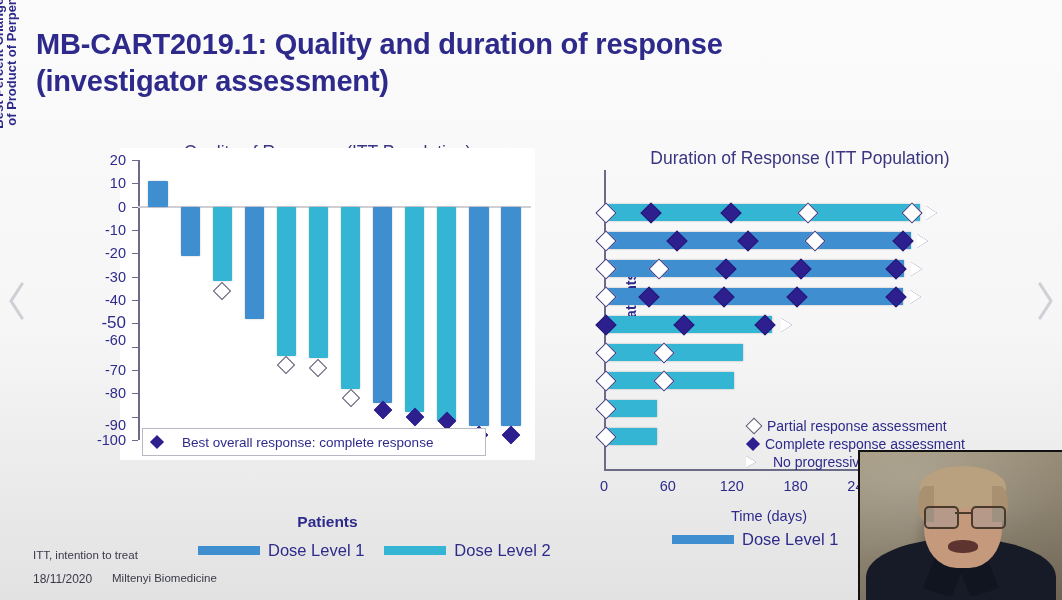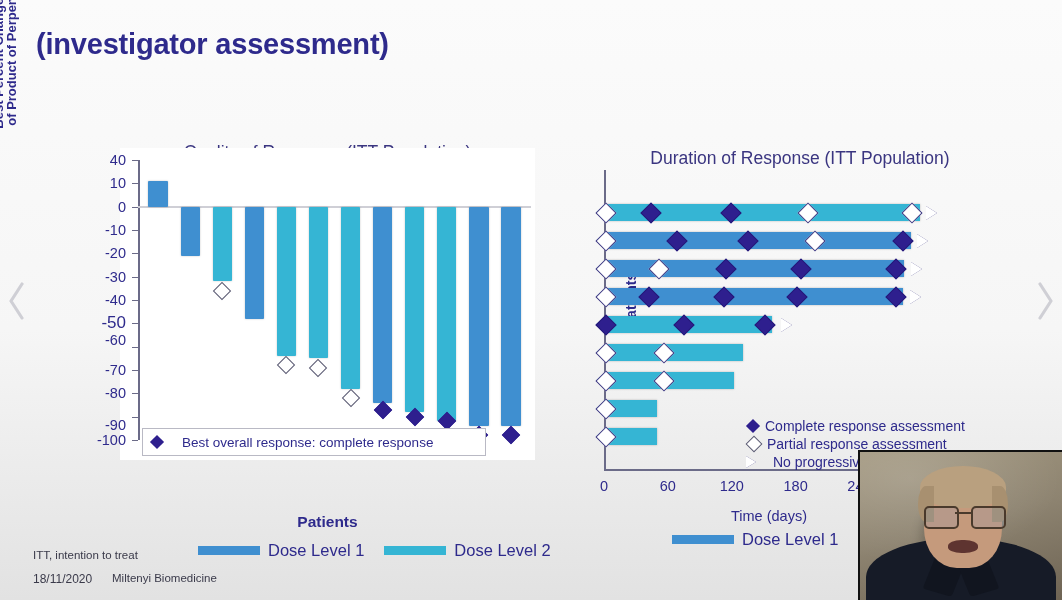--- a/index.html
+++ b/index.html
@@ -121,20 +121,21 @@
     background:#5e3430;border-radius:45%;}
   #vid-shadow{position:absolute;left:60px;top:60px;width:26px;height:50px;
     background:rgba(0,0,0,.16);border-radius:50%;filter:blur(5px);}
 </style>
 </head>
 <body>
 
 <div id="slide">
 
   <div id="title">
+    <span>MB-CART2019.1: Quality and duration of response</span>
     <span class="l2">(investigator assessment)</span>
   </div>
 
   <div class="navchev" id="nav-prev">
     <svg viewBox="0 0 26 46">
         <polyline points="18,6 7,23 18,40" fill="none" stroke="#9a9aa8" stroke-width="3.2" stroke-linecap="round" stroke-linejoin="round"></polyline>
       </svg>
   </div>
   <div class="navchev" id="nav-next">
     <svg viewBox="0 0 26 46">
@@ -159,21 +160,21 @@
         <div class="lf-tick" style="left: 12px; top: 128.667px;"></div>
         <div class="lf-tick" style="left: 12px; top: 152px;"></div>
         <div class="lf-tick" style="left: 12px; top: 175.333px;"></div>
         <div class="lf-tick" style="left: 12px; top: 198.667px;"></div>
         <div class="lf-tick" style="left: 12px; top: 222px;"></div>
         <div class="lf-tick" style="left: 12px; top: 245.333px;"></div>
         <div class="lf-tick" style="left: 12px; top: 268.667px;"></div>
         <div class="lf-tick" style="left: 12px; top: 292px;"></div>
       </div>
     <div id="lf-ticklabels">
-        <div class="lf-ticklbl" style="left: -36px; top: 12px; width: 42px; text-align: right; position: absolute; font-size: 14.5px; color: rgb(46, 42, 140); transform: translateY(-50%);">40</div>
+        <div class="lf-ticklbl" style="left: -36px; top: 12px; width: 42px; text-align: right; position: absolute; font-size: 14.5px; color: rgb(46, 42, 140); transform: translateY(-50%);">20</div>
         <div class="lf-ticklbl" style="left: -36px; top: 35.3333px; width: 42px; text-align: right; position: absolute; font-size: 14.5px; color: rgb(46, 42, 140); transform: translateY(-50%);">10</div>
         <div class="lf-ticklbl" style="left: -36px; top: 58.6667px; width: 42px; text-align: right; position: absolute; font-size: 14.5px; color: rgb(46, 42, 140); transform: translateY(-50%);">0</div>
         <div class="lf-ticklbl" style="left: -36px; top: 82px; width: 42px; text-align: right; position: absolute; font-size: 14.5px; color: rgb(46, 42, 140); transform: translateY(-50%);">-10</div>
         <div class="lf-ticklbl" style="left: -36px; top: 105.333px; width: 42px; text-align: right; position: absolute; font-size: 14.5px; color: rgb(46, 42, 140); transform: translateY(-50%);">-20</div>
         <div class="lf-ticklbl" style="left: -36px; top: 128.667px; width: 42px; text-align: right; position: absolute; font-size: 14.5px; color: rgb(46, 42, 140); transform: translateY(-50%);">-30</div>
         <div class="lf-ticklbl" style="left: -36px; top: 152px; width: 42px; text-align: right; position: absolute; font-size: 14.5px; color: rgb(46, 42, 140); transform: translateY(-50%);">-40</div>
         <div class="lf-ticklbl" style="left: -36px; top: 175.333px; width: 42px; text-align: right; position: absolute; font-size: 17px; color: rgb(46, 42, 140); transform: translateY(-50%);">-50</div>
         <div class="lf-ticklbl" style="left: -36px; top: 192px; width: 42px; text-align: right; position: absolute; font-size: 14.5px; color: rgb(46, 42, 140); transform: translateY(-50%);">-60</div>
         <div class="lf-ticklbl" style="left: -36px; top: 222px; width: 42px; text-align: right; position: absolute; font-size: 14.5px; color: rgb(46, 42, 140); transform: translateY(-50%);">-70</div>
         <div class="lf-ticklbl" style="left: -36px; top: 245.333px; width: 42px; text-align: right; position: absolute; font-size: 14.5px; color: rgb(46, 42, 140); transform: translateY(-50%);">-80</div>
@@ -298,26 +299,26 @@
       <div class="rt-xlbl" style="left: 667.871px; top: 478px;">60</div>
       <div class="rt-xlbl" style="left: 731.742px; top: 478px;">120</div>
       <div class="rt-xlbl" style="left: 795.613px; top: 478px;">180</div>
       <div class="rt-xlbl" style="left: 859.484px; top: 478px;">240</div>
       <div class="rt-xlbl" style="left: 923.355px; top: 478px;"></div>
     </div>
   <div id="rt-xlabel">Time (days)</div>
 
   <div id="rt-legend">
     <div class="row">
+      <span class="lgdia pr"></span>
+      <span class="txt">Partial response assessment</span>
+    </div>
+    <div class="row">
       <span class="lgdia cr"></span>
       <span class="txt">Complete response assessment</span>
-    </div>
-    <div class="row">
-      <span class="lgdia pr"></span>
-      <span class="txt">Partial response assessment</span>
     </div>
     <div class="row">
       <span class="lgtri"></span>
       <span class="txt">No progressiv</span>
     </div>
   </div>
 
   <div class="doselegend" id="dose-left">
     <span class="sw" style="background:#3f8fd0"></span>
     <span class="lbl">Dose Level 1</span>

